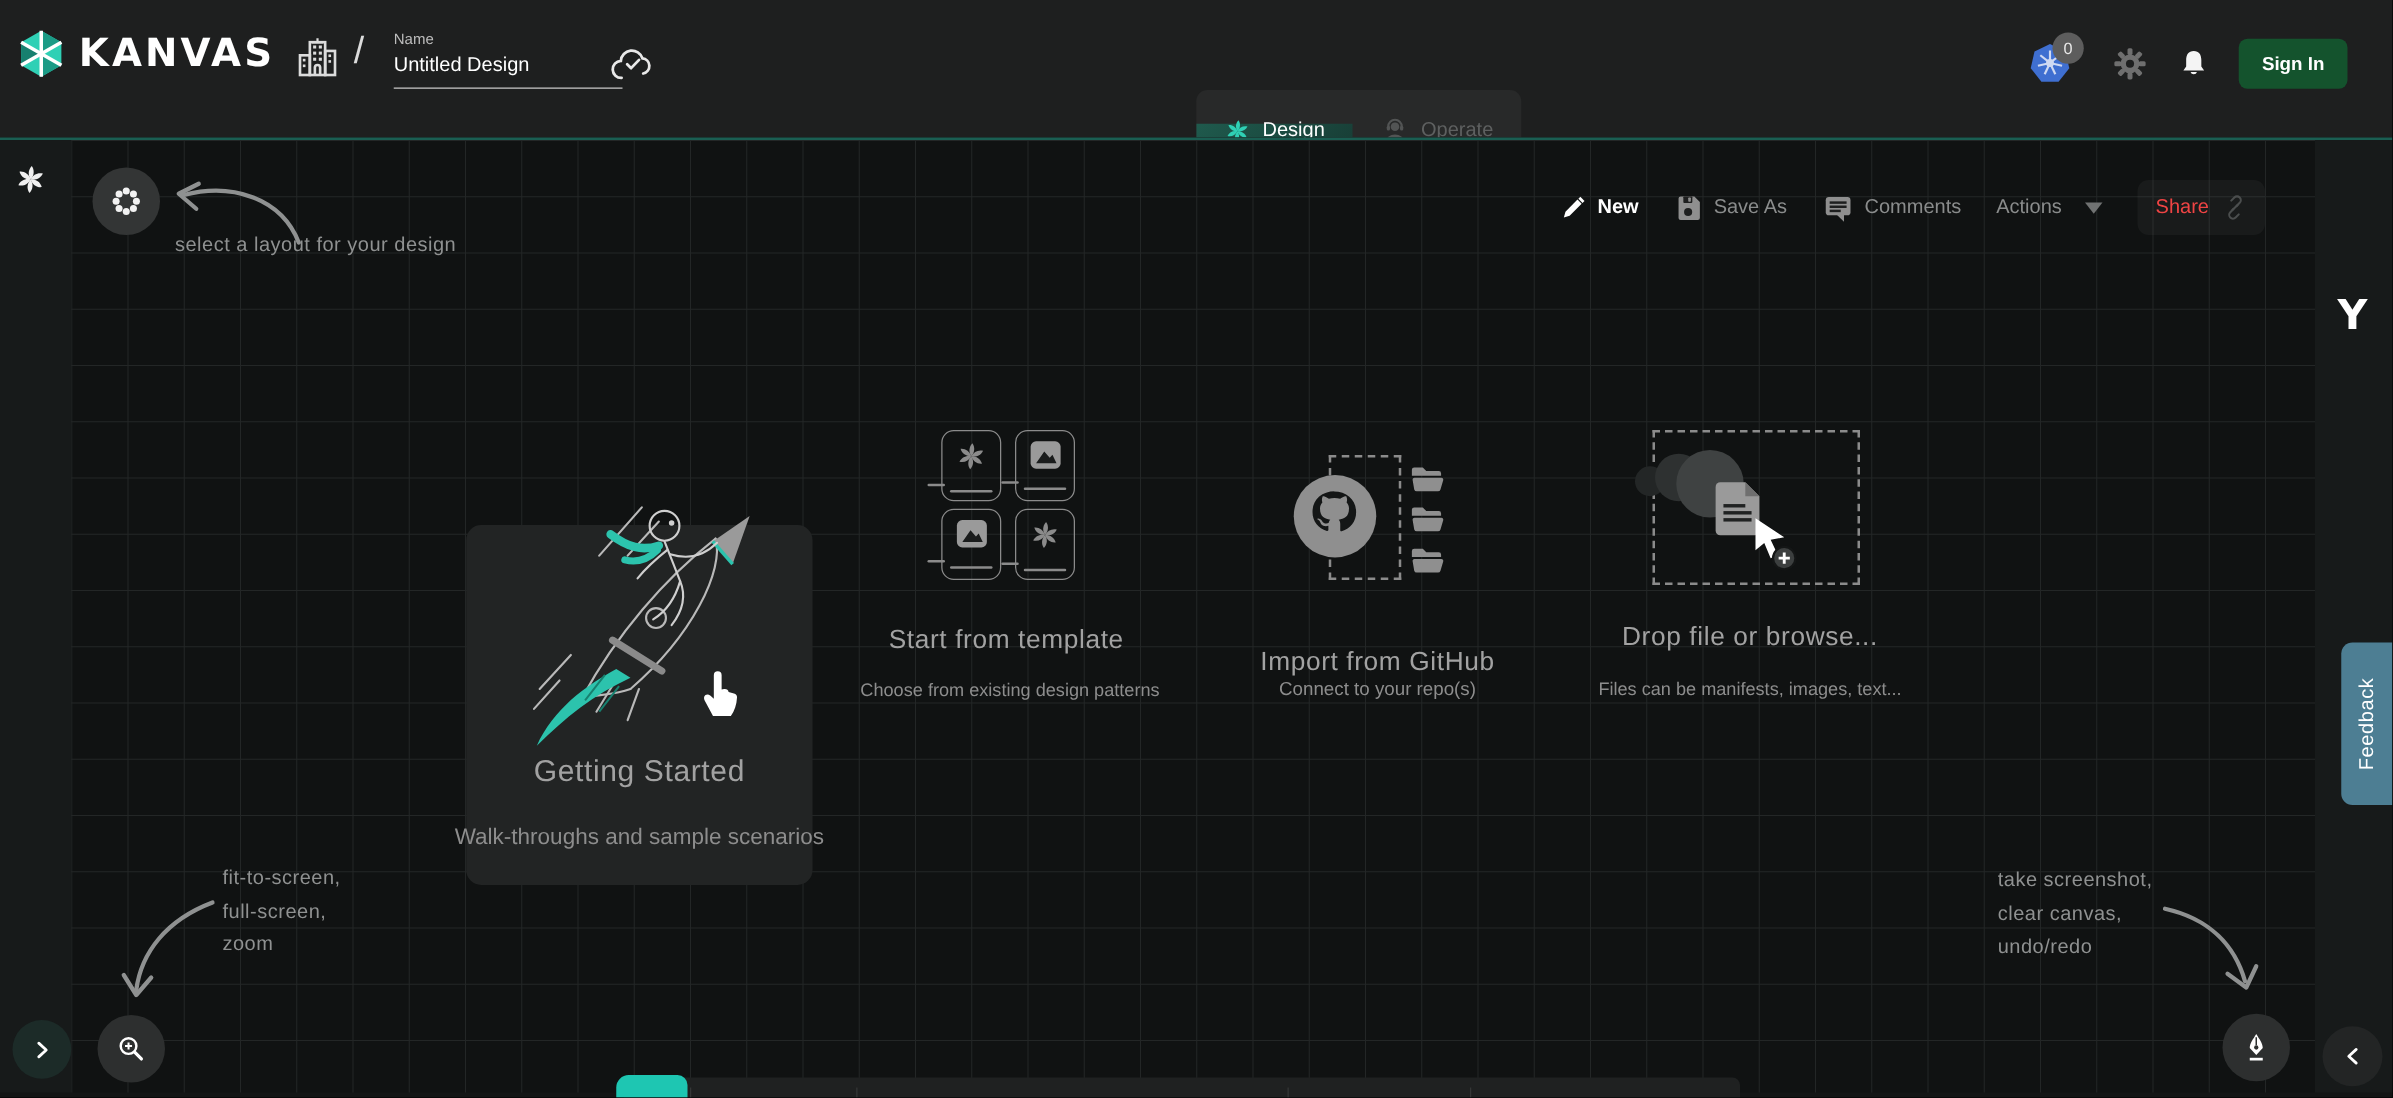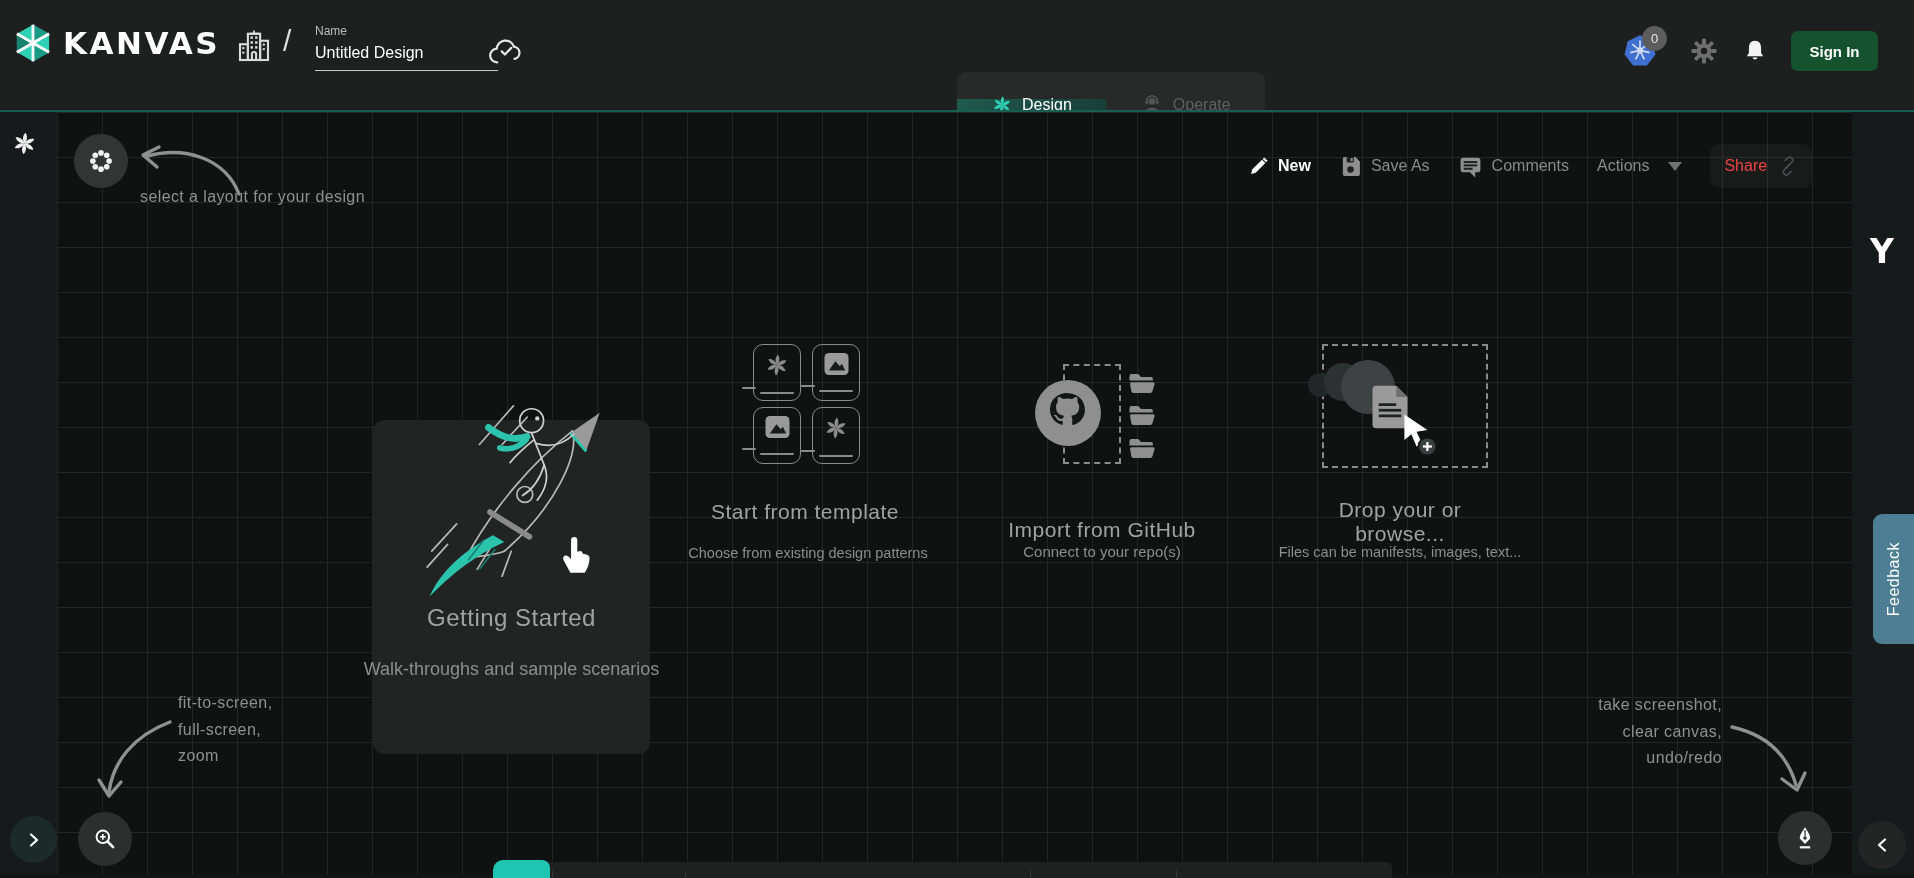--- a/index.html
+++ b/index.html
@@ -11,21 +11,21 @@
   
   .header { position:absolute; left:0; top:0; width:1914px; height:110px; background:#1e1f1f; }
   .brand { position:absolute; left:12px; top:22px; display:flex; align-items:center; gap:9px; }
   .brand-text { color:#fff; font-size:31px; font-weight:bold; letter-spacing:2.5px; font-family:"DejaVu Sans", sans-serif; }
   .slash { position:absolute; left:283px; top:24px; color:#dcdcdc; font-size:30px; font-weight:300; }
   .name-wrap { position:absolute; left:315px; top:24px; }
   .name-label { color:#bdbdbd; font-size:12px; display:block; }
   .name-input { display:block; margin-top:4px; width:183px; background:transparent; border:none; border-bottom:1.5px solid #c9c9c9; color:#ffffff; font-size:16px; padding:2px 0 8px 0; font-family:"Liberation Sans", sans-serif; outline:none; }
 
   .tabs { position:absolute; left:957px; top:72px; height:38px; display:flex; background:#282929; border-radius:9px 9px 0 0; overflow:hidden; }
-  .tab { display:flex; align-items:center; gap:9px; padding:0 34px; font-size:16px;margin-top:27px; }
+  .tab { display:flex; align-items:center; gap:9px; padding:0 22px; font-size:16px;margin-top:27px; }
   .tab.active { background:linear-gradient(135deg,#1f5a4d 0%,#1b4a40 60%,#183f37 100%); color:#fff; }
   .tab.inactive { color:#5e6060; }
 
   .hdr-right { position:absolute; right:36px; top:30px; display:flex; align-items:center; gap:22px; }
   .coin-wrap { position:relative; width:46px; height:42px; }
   .coin-badge { position:absolute; right:0; top:-4px; width:25px; height:25px; border-radius:50%; background:#5d5d5d; color:#e8e8e8; font-size:13px; display:flex; align-items:center; justify-content:center; }
   .signin-btn { width:87px; height:40px; border:none; border-radius:7px; background:#14532d; color:#fff; font-size:15px; font-weight:bold; font-family:"Liberation Sans", sans-serif; cursor:pointer; }
 
   
   .canvas-frame { position:absolute; left:0; top:110px; width:1914px; height:762px; background:#171a1a; border-top:2px solid #1a5e52; }
@@ -41,21 +41,21 @@
   
   .doc-toolbar { position:absolute; left:1248px; top:32px; display:flex; align-items:center; height:44px; }
   .doc-item { display:flex; align-items:center; gap:9px; margin-right:28px; font-size:16px; color:#8a8c8c; cursor:pointer; }
   .doc-item.primary { color:#fff; font-weight:bold; }
   .caret-down { width:0; height:0; border-left:7px solid transparent; border-right:7px solid transparent; border-top:9px solid #707272; margin-left:10px; }
   .share-btn { display:flex; align-items:center; justify-content:space-between; width:102px; height:44px; padding:0 14px; border-radius:9px; background:rgba(255,255,255,0.04); color:#ef4444; font-size:16px; cursor:pointer; }
 
   
   .card-title { position:absolute; text-align:center; color:#a2a2a2; letter-spacing:.5px; }
   .card-sub { position:absolute; text-align:center; color:#8d8d8d; }
-  .gs-card { position:absolute; left:373px; top:308px; width:277px; height:334px; background:#222424; border-radius:12px; cursor:pointer; }
+  .gs-card { position:absolute; left:373px; top:308px; width:277px; height:288px; background:#222424; border-radius:12px; cursor:pointer; }
   .tile { position:absolute; width:48px; height:57px; border:1.6px solid #8b8b8b; border-radius:10px; display:flex; flex-direction:column; align-items:center; padding-top:7px; }
   .tile-lines { margin-top:6px; }
   .tile-lines div { height:2px; background:#8b8b8b; border-radius:1px; margin-top:3px; }
   .dashed-box { position:absolute; border:2px dashed #8b8b8b; }
 
   
   .shape-bar { position:absolute; left:499px; top:750px; width:893px; height:102px; background:#1f2121; border-radius:6px; }
   .select-btn { position:absolute; left:-6px; top:-2px; width:57px; height:57px; background:#1ec6b2; border-radius:10px 8px 8px 8px; display:flex; align-items:center; justify-content:center; cursor:pointer; }
   .bar-icon { position:absolute; top:0; height:102px; display:flex; align-items:center; justify-content:center; cursor:pointer; }
   .bar-div { position:absolute; top:8px; width:1px; height:86px; background:#353737; }
@@ -410,21 +410,21 @@
         <rect x="7" y="16" width="14" height="2.2" fill="#202222"></rect>
         <rect x="7" y="20.5" width="18" height="2.2" fill="#202222"></rect>
         <rect x="7" y="25" width="18" height="2.2" fill="#202222"></rect>
       </svg>
       <svg class="abs" style="left:1399px;top:300px" width="44" height="46" viewBox="0 0 34 36">
         <polygon points="4,2 22,14 13.5,15.5 18,25 13.5,27 9.5,17.5 4,22" fill="#fff"></polygon>
         <circle cx="22" cy="27" r="7" fill="#3c3f3f" stroke="#141616" stroke-width="1.4"></circle>
         <line x1="22" y1="23.5" x2="22" y2="30.5" stroke="#fff" stroke-width="1.8"></line>
         <line x1="18.5" y1="27" x2="25.5" y2="27" stroke="#fff" stroke-width="1.8"></line>
       </svg>
-      <div class="card-title" style="left:1295px;top:386px;width:210px;font-size:21px">Drop your or browse...</div>
+      <div class="card-title" style="left:1295px;top:386px;width:210px;font-size:21px">Drop file or browse...</div>
       <div class="card-sub" style="left:1270px;top:432px;width:260px;font-size:14.5px">Files can be manifests, images, text...</div>
     </div>
 
     <div class="shape-bar">
       <div class="select-btn">
         <svg width="26" height="26" viewBox="0 0 24 24">
           <polygon points="6,2.5 17.5,12.8 11.6,13.4 14.8,20.4 11.6,21.8 8.7,14.7 4.8,18.3" fill="#fff"></polygon>
         </svg>
       </div>
 
@@ -488,21 +488,21 @@
     </svg>
     <div class="circle-btn abs" style="left:78px;top:700px;width:54px;height:54px;background:#2d2f2f">
       <svg width="26" height="26" viewBox="0 0 24 24">
         <circle cx="10" cy="10" r="5.8" fill="none" stroke="#fff" stroke-width="1.8"></circle>
         <line x1="14.5" y1="14.5" x2="19.5" y2="19.5" stroke="#fff" stroke-width="2.4" stroke-linecap="round"></line>
         <line x1="10" y1="7.4" x2="10" y2="12.6" stroke="#fff" stroke-width="1.5"></line>
         <line x1="7.4" y1="10" x2="12.6" y2="10" stroke="#fff" stroke-width="1.5"></line>
       </svg>
     </div>
 
-    <div class="hint-text abs" style="right:192px;top:580px;font-size:16px;line-height:26.5px;text-align:right">
+    <div class="hint-text abs" style="right:192px;top:580px;font-size:16px;line-height:26.5px;text-align:left">
       <div>take screenshot,</div>
       <div>clear canvas,</div>
       <div>undo/redo</div>
     </div>
     <svg class="abs" style="left:1726px;top:605px" width="85" height="82" viewBox="0 0 85 82">
       <path d="M6,10 C42,18 62,40 70,68" fill="none" stroke="#8f9191" stroke-width="3.4" stroke-linecap="round"></path>
       <polyline points="56,62 71,73 79,56" fill="none" stroke="#8f9191" stroke-width="3.4" stroke-linecap="round" stroke-linejoin="round"></polyline>
     </svg>
     <div class="circle-btn abs" style="left:1778px;top:699px;width:54px;height:54px;background:#2d2f2f">
       <svg width="26" height="26" viewBox="0 0 24 24">

